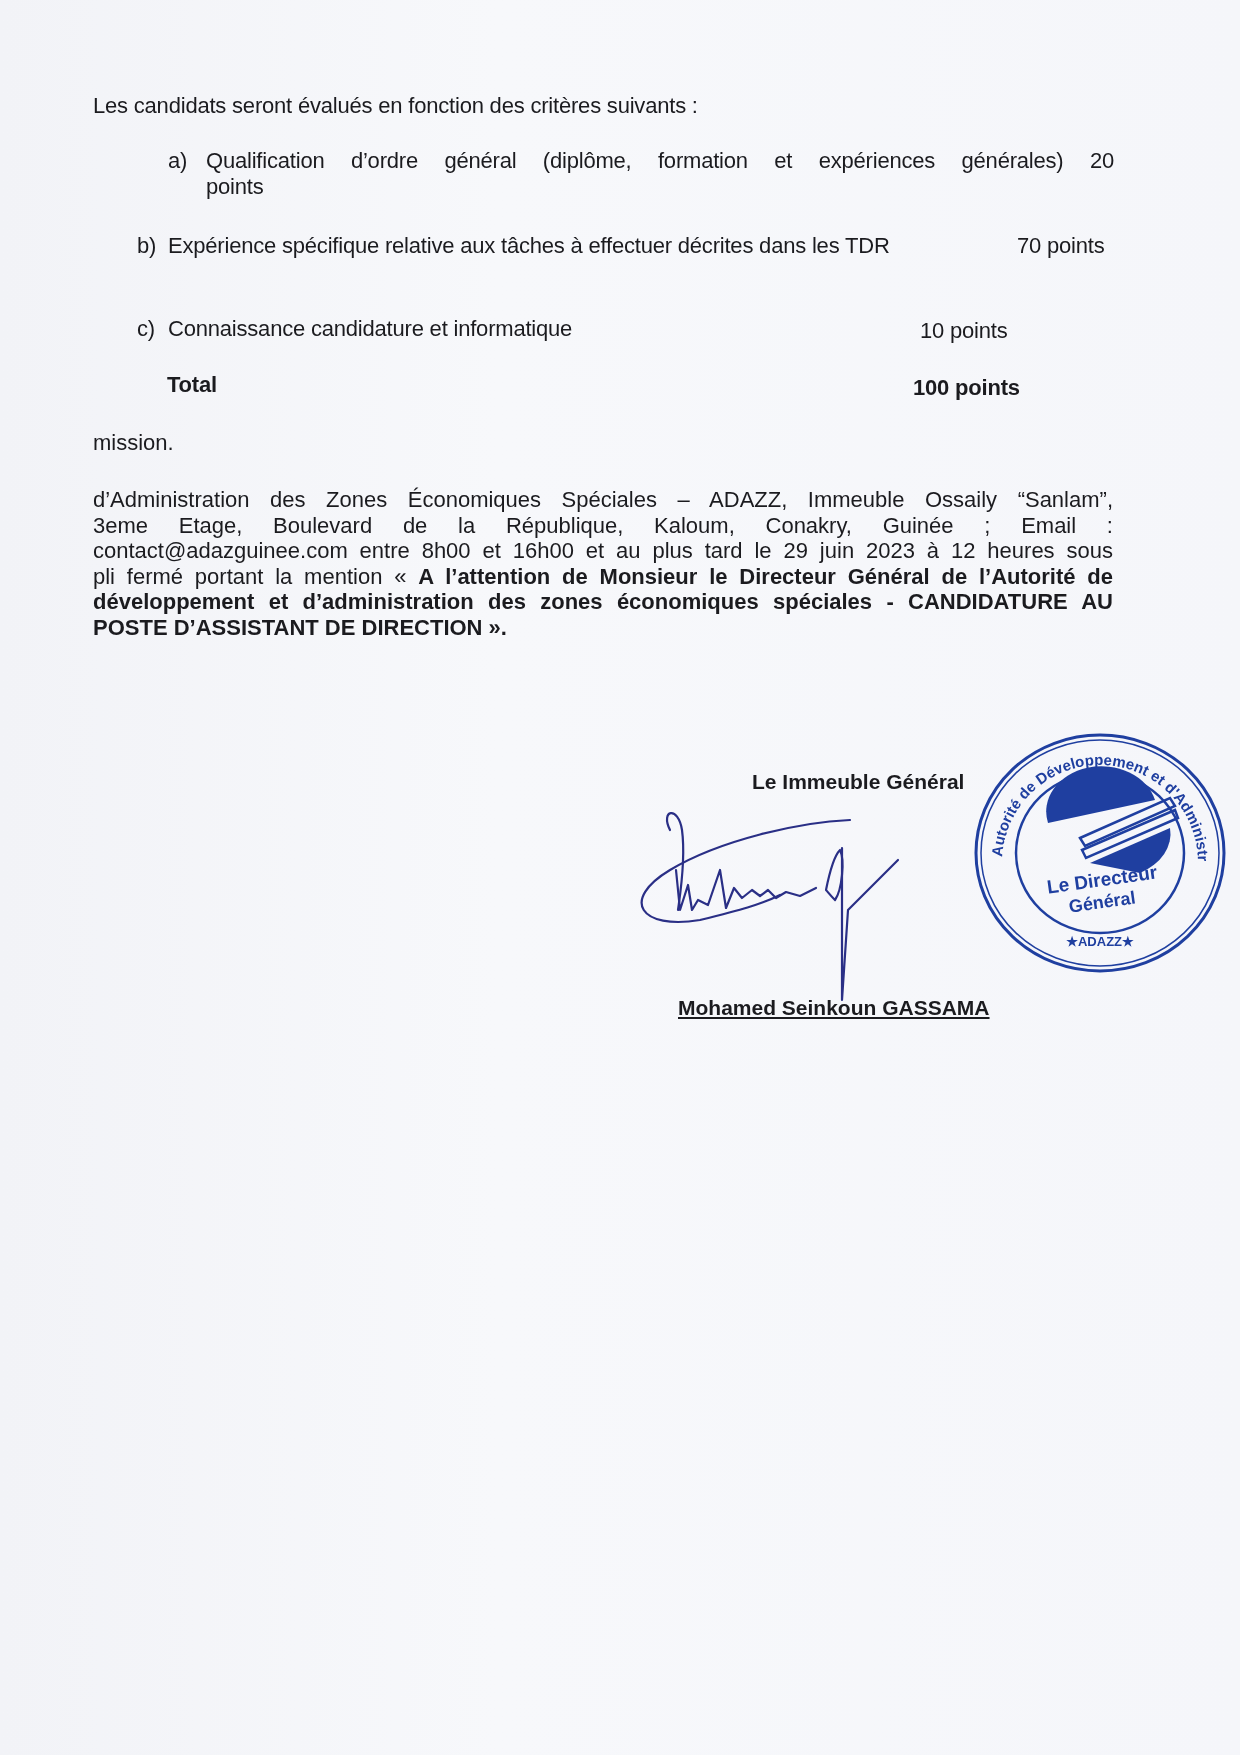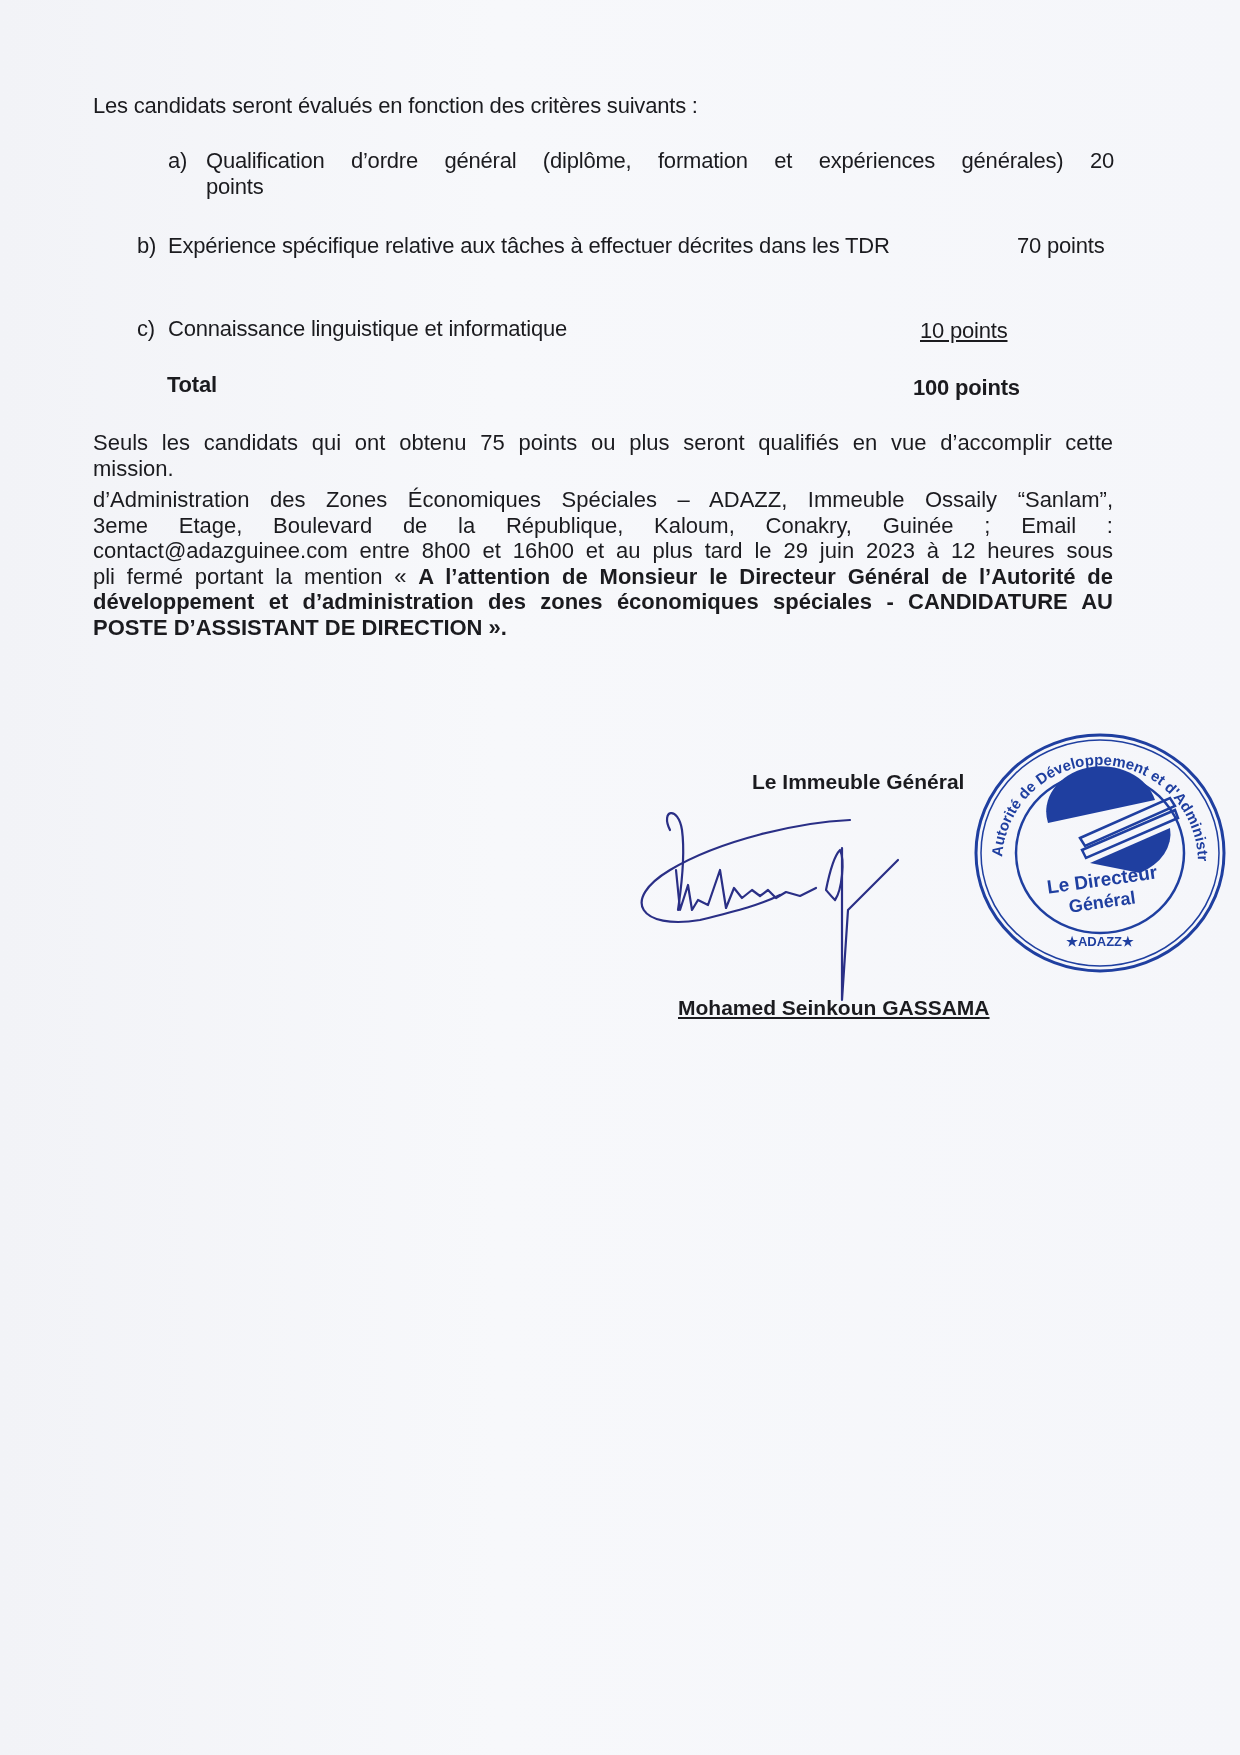--- a/index.html
+++ b/index.html
@@ -33,28 +33,27 @@
 
   <div class="line" style="left:168px; top:148px;">a)</div>
   <div class="line" style="left:206px; top:148px; width:908px; text-align:justify; text-align-last:justify; white-space:normal;">Qualification d’ordre général (diplôme, formation et expériences générales) 20</div>
   <div class="line" style="left:206px; top:174px;">points</div>
 
   <div class="line" style="left:137px; top:233px;">b)</div>
   <div class="line" style="left:168px; top:233px;">Expérience spécifique relative aux tâches à effectuer décrites dans les TDR</div>
   <div class="line" style="left:1017px; top:233px;">70 points</div>
 
   <div class="line" style="left:137px; top:316px;">c)</div>
-  <div class="line" style="left:168px; top:316px;">Connaissance linguistique et informatique</div>
-  <div class="line" style="left:920px; top:318px;text-decoration:underline;">10 points</div>
+  <div class="line" style="left:168px; top:316px;">Connaissance candidature et informatique</div>
+  <div class="line" style="left:920px; top:318px;">10 points</div>
 
   <div class="line b" style="left:167px; top:372px;">Total</div>
   <div class="line b" style="left:913px; top:375px;">100 points</div>
 
   <div class="just" style="top:430px;">
-    <span class="jl">Seuls les candidats qui ont obtenu 75 points ou plus seront qualifiés en vue d’accomplir cette</span>
     <span class="jl last">mission.</span>
   </div>
 
   <div class="just" style="top:487px;">
     <span class="jl">d’Administration des Zones Économiques Spéciales – ADAZZ, Immeuble Ossaily “Sanlam”,</span>
     <span class="jl">3eme Etage, Boulevard de la République, Kaloum, Conakry, Guinée ; Email :</span>
     <span class="jl">contact@adazguinee.com entre 8h00 et 16h00 et au plus tard le 29 juin 2023 à 12 heures sous</span>
     <span class="jl"><span>pli fermé portant la mention « </span><span class="b">A l’attention de Monsieur le Directeur Général de l’Autorité de</span></span>
     <span class="jl b">développement et d’administration des zones économiques spéciales - CANDIDATURE AU</span>
     <span class="jl last"><span class="b">POSTE D’ASSISTANT DE DIRECTION »</span><span class="b">.</span></span>

